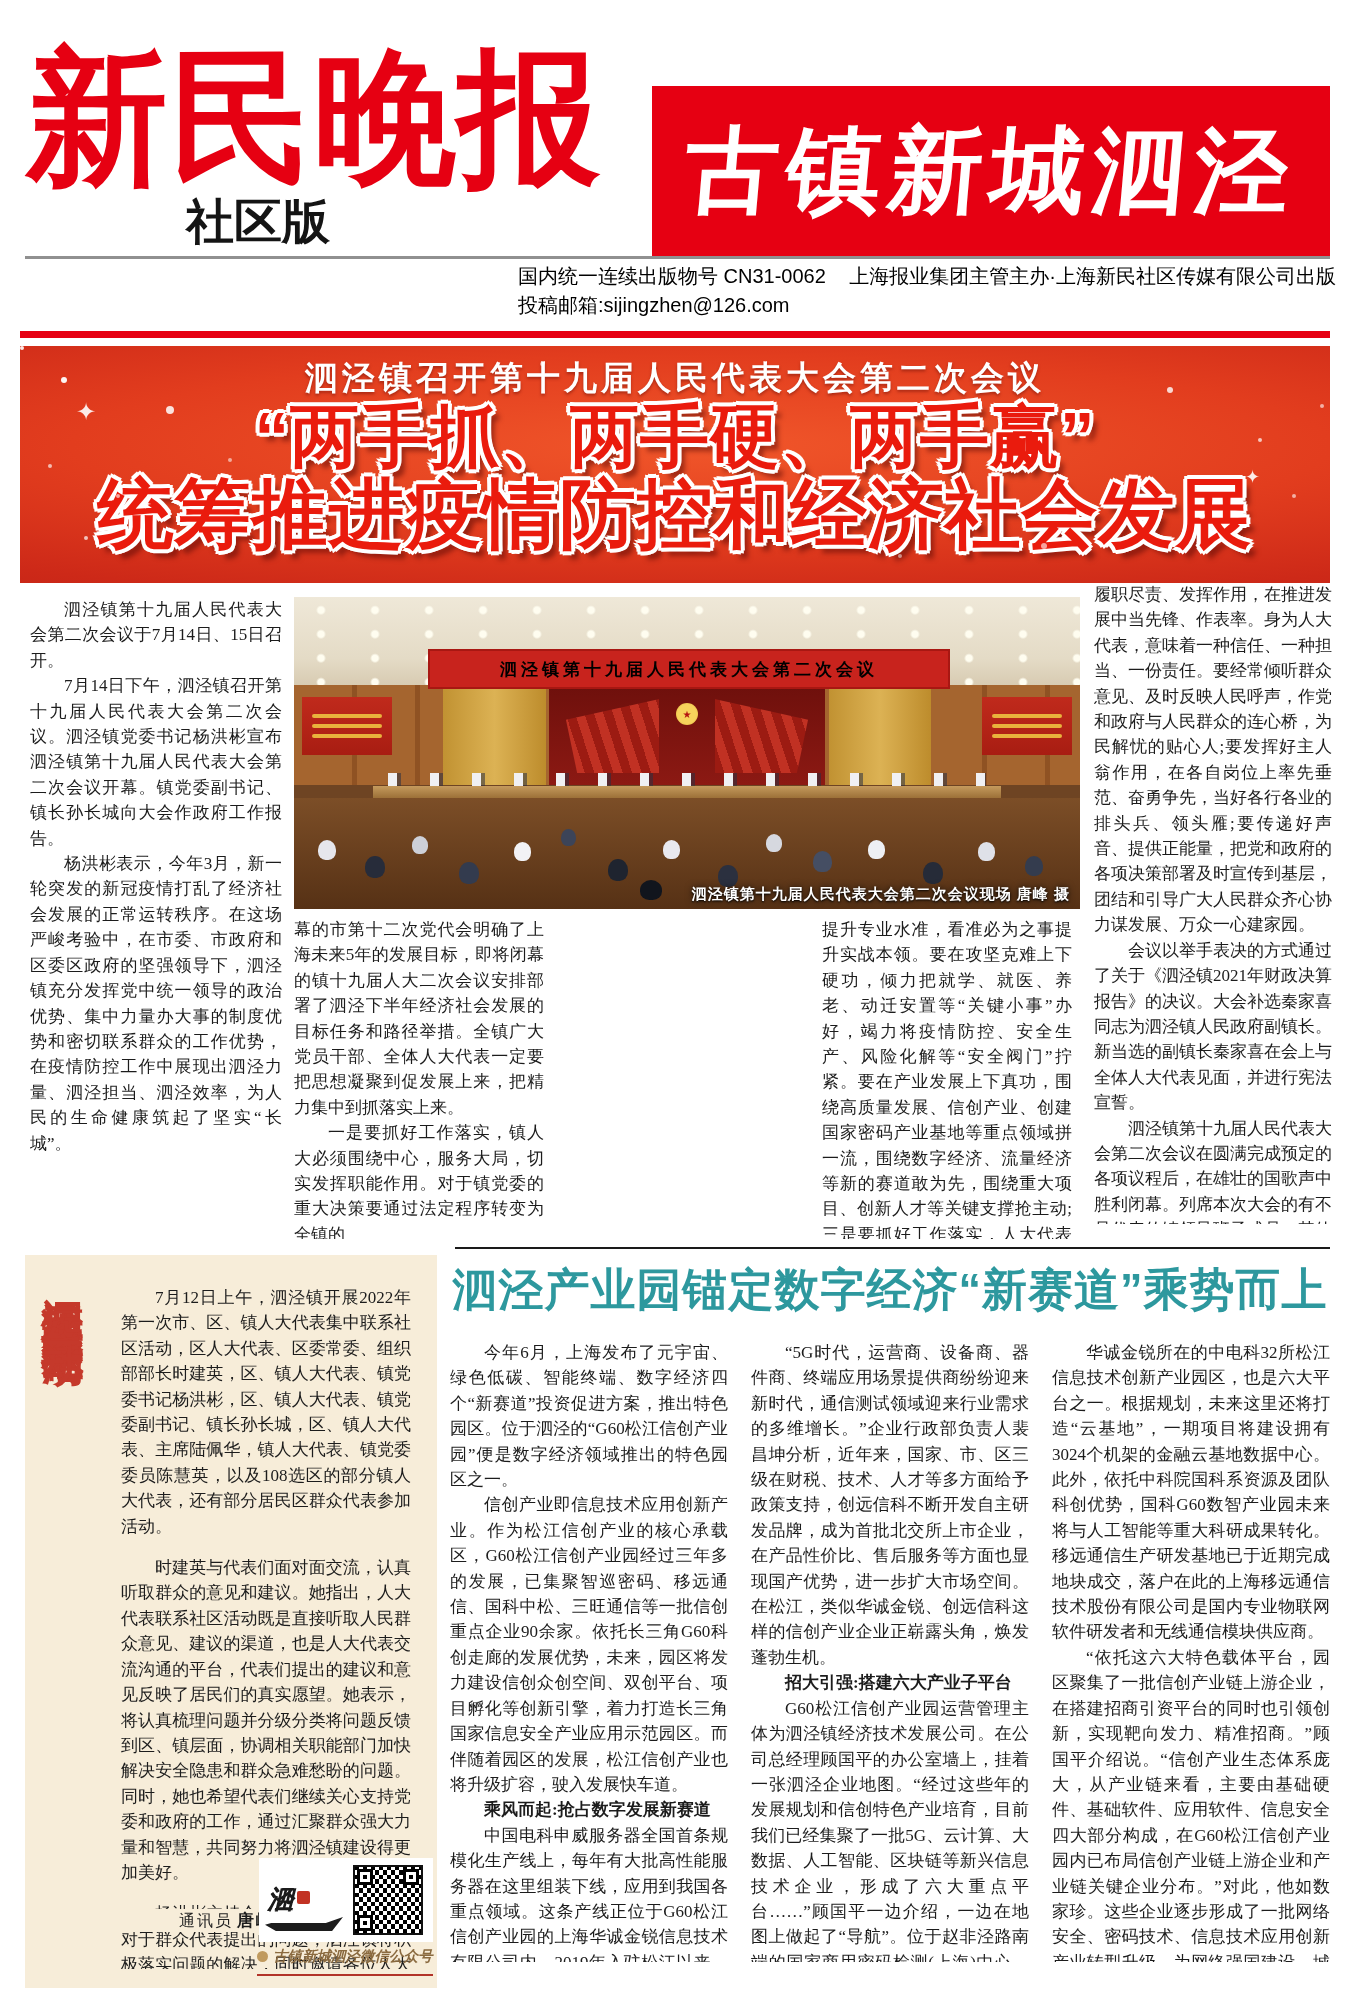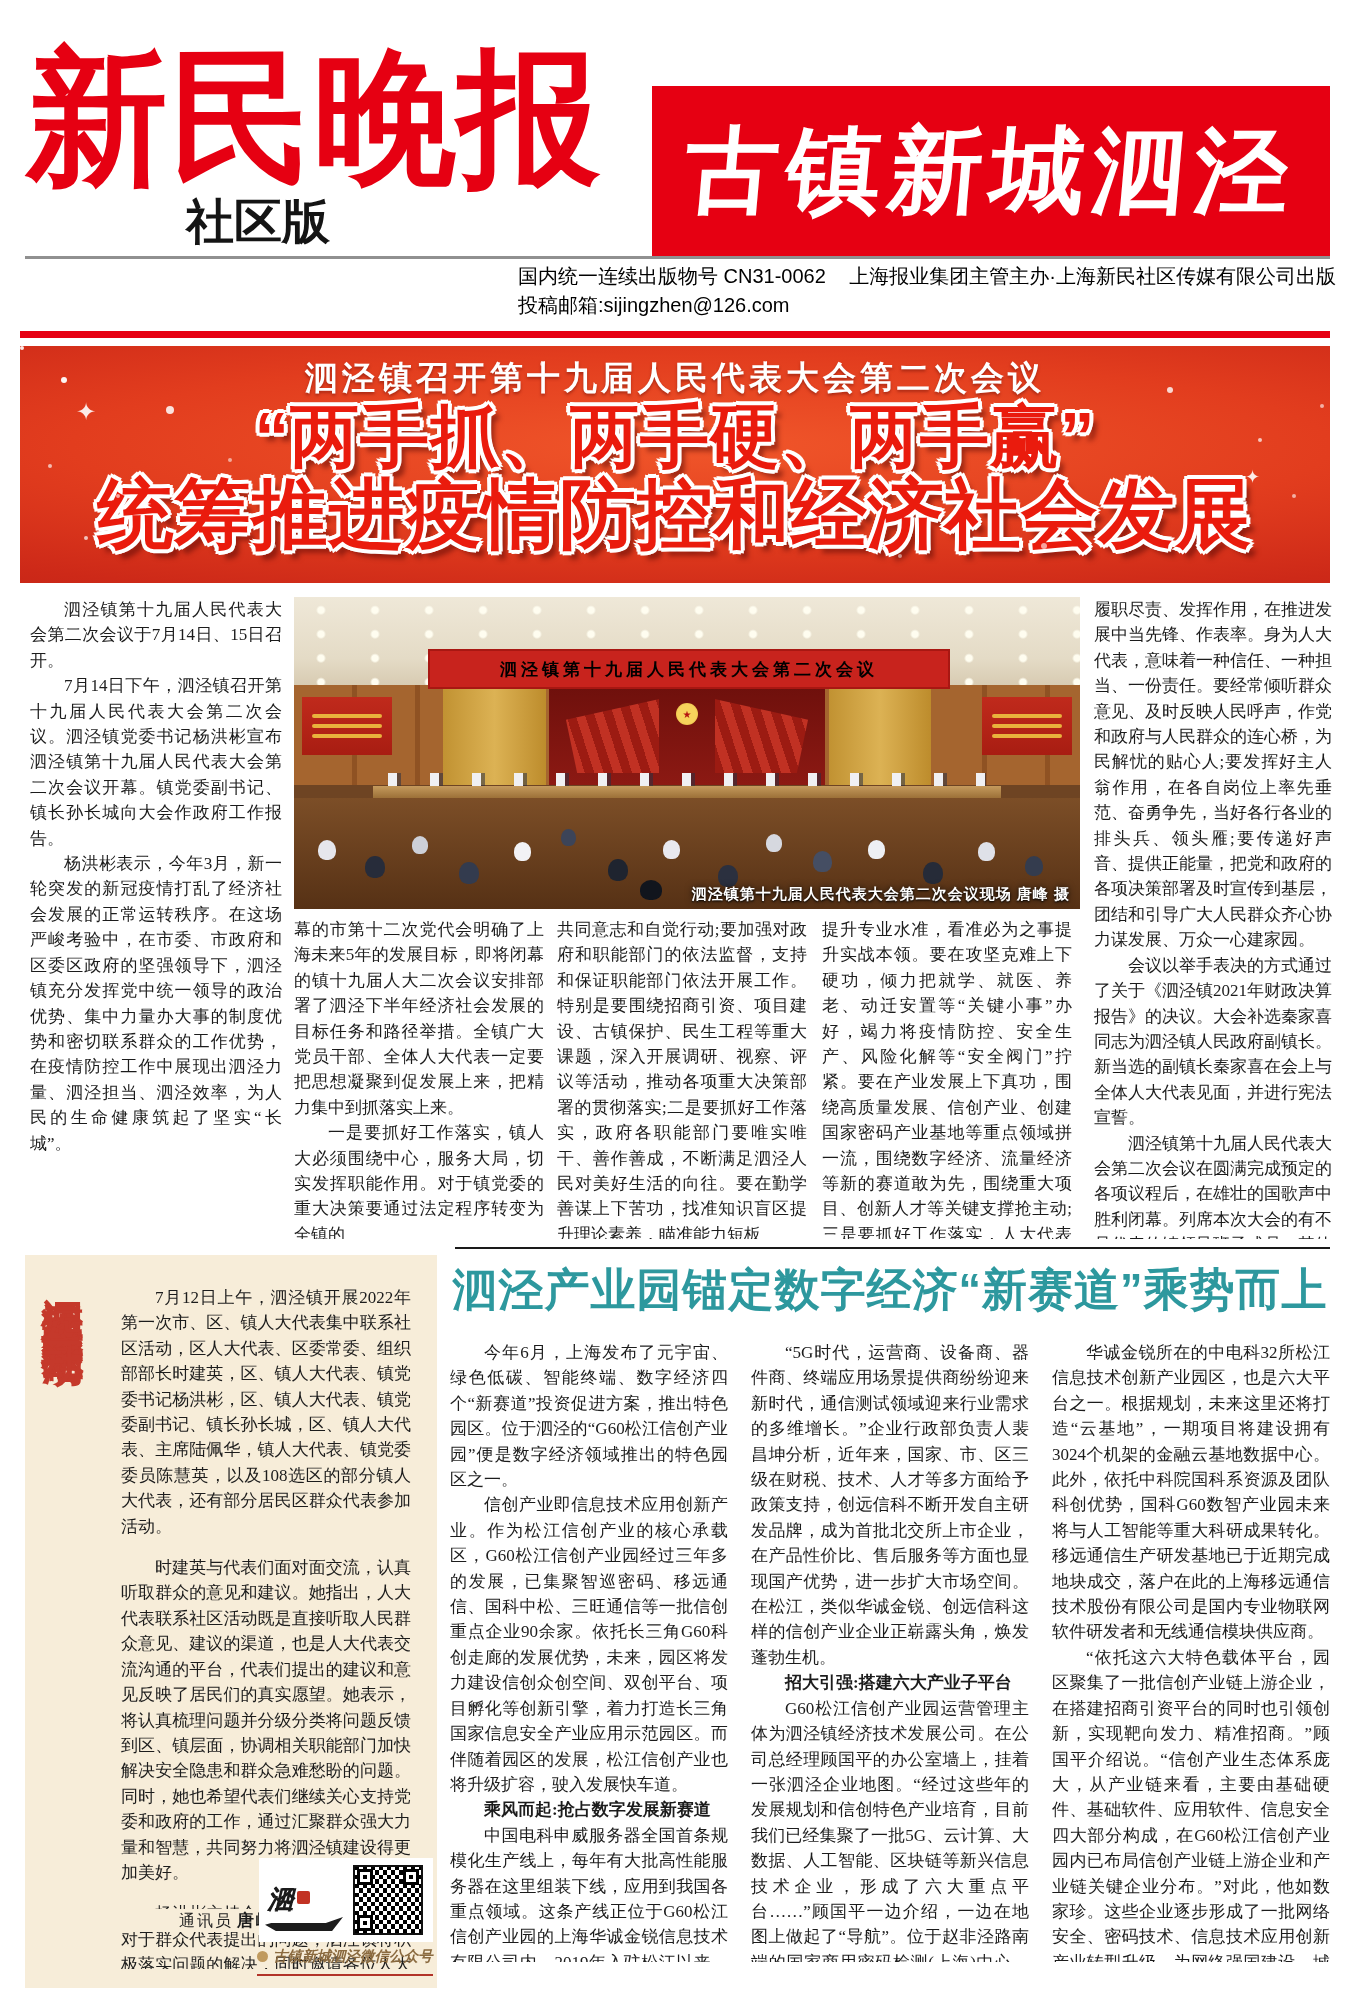--- a/index.html
+++ b/index.html
@@ -212,28 +212,25 @@
       <span class="pp" style="left:93%;top:52%;width:18px;height:20px;background:#343c4e;"></span>
       <span class="pp" style="left:44%;top:74%;width:22px;height:20px;background:#11151d;"></span>
     </div>
     <div class="ph-caption">泗泾镇第十九届人民代表大会第二次会议现场 唐峰 摄</div>
   </div>
 
   <div class="abs col" style="left:294px;top:917px;width:250px;height:322px;">
     <p style="text-indent:0;">幕的市第十二次党代会明确了上海未来5年的发展目标，即将闭幕的镇十九届人大二次会议安排部署了泗泾下半年经济社会发展的目标任务和路径举措。全镇广大党员干部、全体人大代表一定要把思想凝聚到促发展上来，把精力集中到抓落实上来。</p>
     <p>一是要抓好工作落实，镇人大必须围绕中心，服务大局，切实发挥职能作用。对于镇党委的重大决策要通过法定程序转变为全镇的</p>
   </div>
-  <div class="abs col" style="left:557px;top:917px;width:250px;height:322px;">
-    <p style="text-indent:0;">共同意志和自觉行动;要加强对政府和职能部门的依法监督，支持和保证职能部门依法开展工作。特别是要围绕招商引资、项目建设、古镇保护、民生工程等重大课题，深入开展调研、视察、评议等活动，推动各项重大决策部署的贯彻落实;二是要抓好工作落实，政府各职能部门要唯实唯干、善作善成，不断满足泗泾人民对美好生活的向往。要在勤学善谋上下苦功，找准知识盲区提升理论素养，瞄准能力短板</p>
-  </div>
   <div class="abs col" style="left:822px;top:917px;width:250px;height:322px;">
     <p style="text-indent:0;">提升专业水准，看准必为之事提升实战本领。要在攻坚克难上下硬功，倾力把就学、就医、养老、动迁安置等“关键小事”办好，竭力将疫情防控、安全生产、风险化解等“安全阀门”拧紧。要在产业发展上下真功，围绕高质量发展、信创产业、创建国家密码产业基地等重点领域拼一流，围绕数字经济、流量经济等新的赛道敢为先，围绕重大项目、创新人才等关键支撑抢主动;三是要抓好工作落实，人大代表要</p>
   </div>
 
-  <div class="abs col" style="left:1094px;top:597px;width:238px;height:642px;">
+  <div class="abs col" style="left:1094px;top:582px;width:238px;height:642px;">
     <p style="text-indent:0;">履职尽责、发挥作用，在推进发展中当先锋、作表率。身为人大代表，意味着一种信任、一种担当、一份责任。要经常倾听群众意见、及时反映人民呼声，作党和政府与人民群众的连心桥，为民解忧的贴心人;要发挥好主人翁作用，在各自岗位上率先垂范、奋勇争先，当好各行各业的排头兵、领头雁;要传递好声音、提供正能量，把党和政府的各项决策部署及时宣传到基层，团结和引导广大人民群众齐心协力谋发展、万众一心建家园。</p>
     <p>会议以举手表决的方式通过了关于《泗泾镇2021年财政决算报告》的决议。大会补选秦家喜同志为泗泾镇人民政府副镇长。新当选的副镇长秦家喜在会上与全体人大代表见面，并进行宪法宣誓。</p>
     <p>泗泾镇第十九届人民代表大会第二次会议在圆满完成预定的各项议程后，在雄壮的国歌声中胜利闭幕。列席本次大会的有不是代表的镇领导班子成员、其他区管处级干部，不是代表的政府部门负责人。</p>
 
   </div>
 
   <div class="abs beige-box">
     <div class="vtitle">泗泾镇开展人大代表集中联系社区活动</div>
     <div class="s2text">
       <p>7月12日上午，泗泾镇开展2022年第一次市、区、镇人大代表集中联系社区活动，区人大代表、区委常委、组织部部长时建英，区、镇人大代表、镇党委书记杨洪彬，区、镇人大代表、镇党委副书记、镇长孙长城，区、镇人大代表、主席陆佩华，镇人大代表、镇党委委员陈慧英，以及108选区的部分镇人大代表，还有部分居民区群众代表参加活动。</p>

